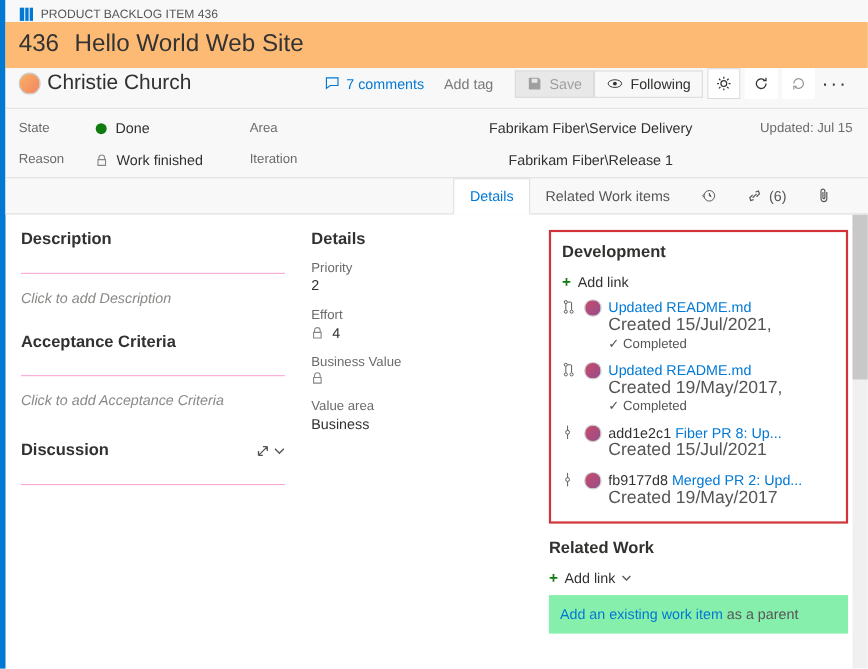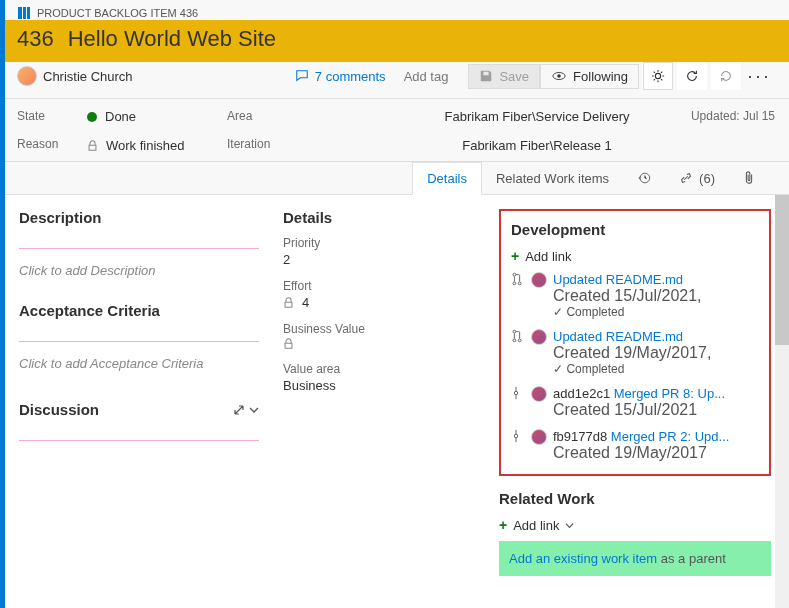--- a/index.html
+++ b/index.html
@@ -3,25 +3,25 @@
 <meta charset="utf-8">
 <style>
   * { box-sizing: border-box; margin: 0; padding: 0; font-family: "Segoe UI", Arial, sans-serif; }
   body { width: 789px; height: 608px; background: #fff; overflow: hidden; font-size: 13px; color: #323130; }
   .root { display: flex; height: 100%; }
   .leftbar { width: 5px; background: #0078d4; }
   .main { flex: 1; display: flex; flex-direction: column; }
 
   
   .hdr-top { padding: 6px 12px 0 12px; background: #f8f8f8; display:flex; align-items:center; gap:6px; font-size:11px; color:#555;}
-  .hdr-title { padding: 6px 12px 10px 12px; background: #eab308; display:flex; gap:14px; align-items:baseline;}
+  .hdr-title { padding: 6px 12px 10px 12px; background: #fdba74; display:flex; gap:14px; align-items:baseline;}
   .hdr-title .id { font-size:22px; color:#333;}
   .hdr-title .title { font-size:22px; color:#333;}
   .hdr-bar { display:flex; align-items:center; padding: 0 12px 8px 12px; background:#f8f8f8; border-bottom:1px solid #e1dfdd;}
-  .assignee { display:flex; align-items:center; gap:6px; font-size:13px; }
+  .assignee { display:flex; align-items:center; gap:6px; font-size:19px; }
   .avatar { width:20px; height:20px; border-radius:50%; background:linear-gradient(135deg,#f7b267,#f4845f); display:inline-block; border:1px solid #ccc;}
   .avatar-sm { width:16px; height:16px; border-radius:50%; background:linear-gradient(135deg,#c94b6a,#944e8e); display:inline-block; flex:none; border:1px solid #ccc;}
   .spacer { flex:1; }
   .comments { display:flex; align-items:center; gap:6px; color:#0078d4; font-size:13px; margin-right:12px;}
   .addtag { color:#787878; font-size:13px; margin-right:14px; padding:2px 6px;}
   .btn { display:flex; align-items:center; gap:6px; padding:4px 10px; font-size:13px; border:1px solid transparent;}
   .btn.save { background:#e8e8e8; color:#9f9f9f; border:1px solid #dcdcdc;}
   .btn.follow { border:1px solid #dcdcdc; }
   .iconbtn { width:30px; height:28px; display:flex; align-items:center; justify-content:center; border:1px solid #dcdcdc; margin-left:4px; background:#fff;}
   .iconbtn.nob { border:none; }
@@ -293,21 +293,21 @@
 
           <div class="devitem">
             <span class="gitico">
                 <svg width="10" height="14" viewBox="0 0 10 16">
                   <circle cx="5" cy="8" r="2" fill="none" stroke="#555"></circle>
                   <path stroke="#555" d="M5 1v5M5 10v5"></path>
                 </svg>
               </span>
             <span class="avatar-sm"></span>
             <div class="devcontent">
-              <div class="ell"><span class="hash">add1e2c1</span> <span class="link">Merged PR 8: Up...</span></div>
+              <div class="ell"><span class="hash">add1e2c1</span> <span class="link">Fiber PR 8: Up...</span></div>
               <div class="meta">Created 15/Jul/2021</div>
             </div>
           </div>
 
           <div class="devitem" style="margin-bottom:0">
             <span class="gitico">
                 <svg width="10" height="14" viewBox="0 0 10 16">
                   <circle cx="5" cy="8" r="2" fill="none" stroke="#555"></circle>
                   <path stroke="#555" d="M5 1v5M5 10v5"></path>
                 </svg>

